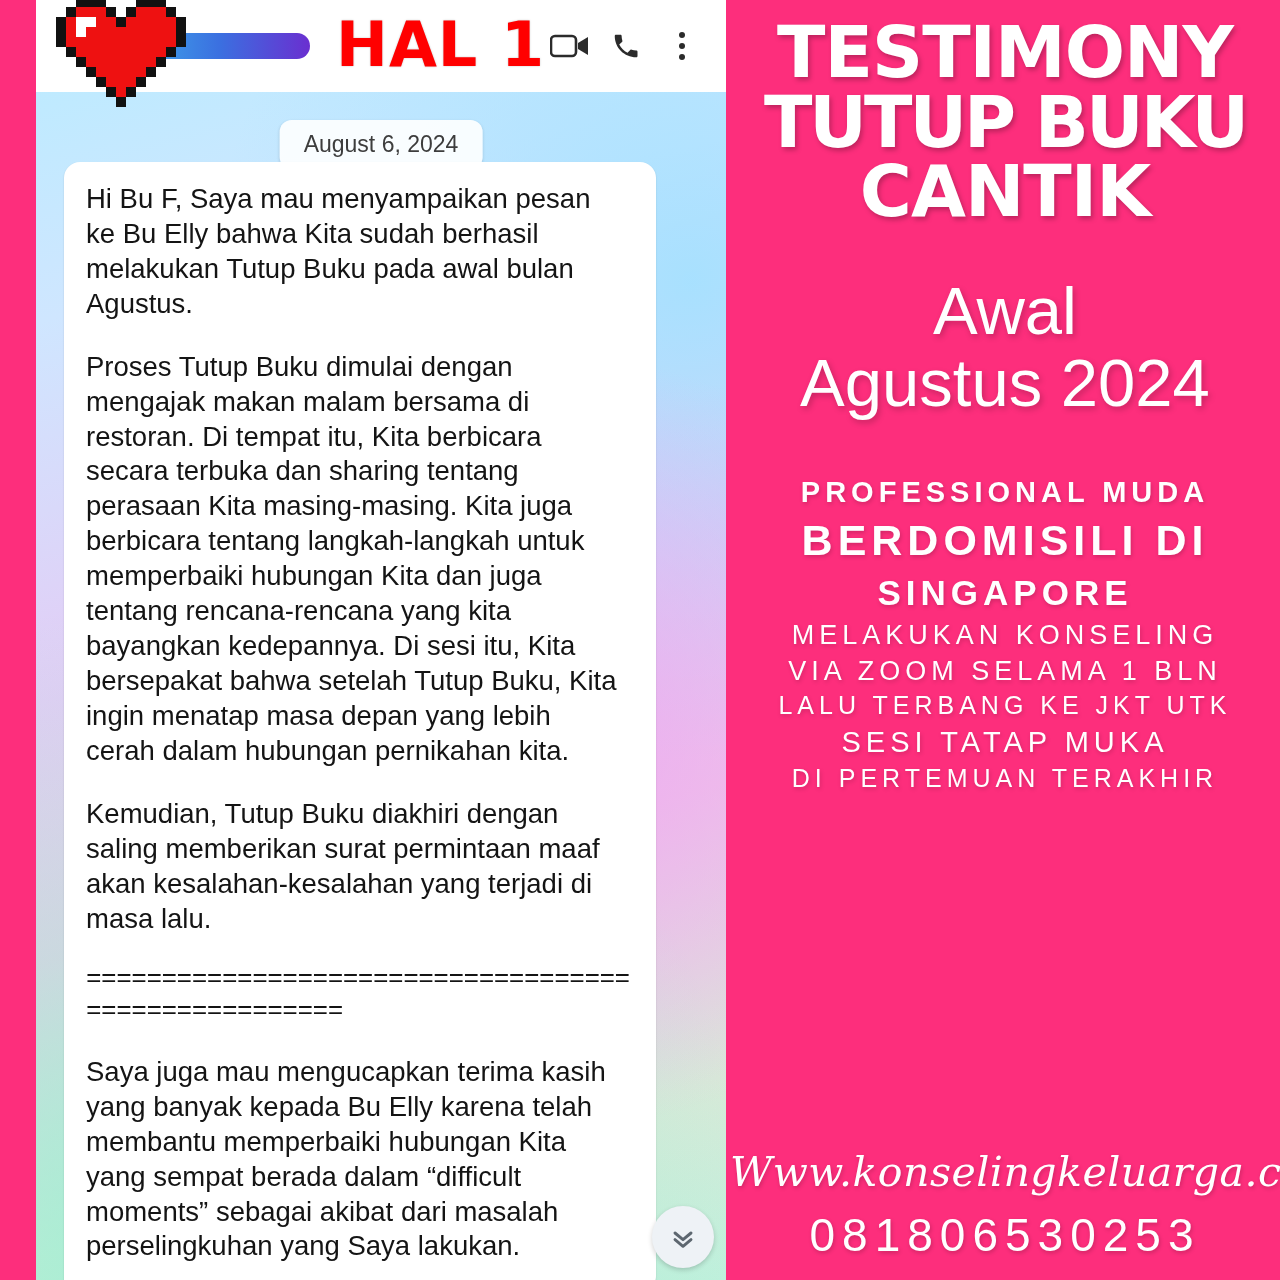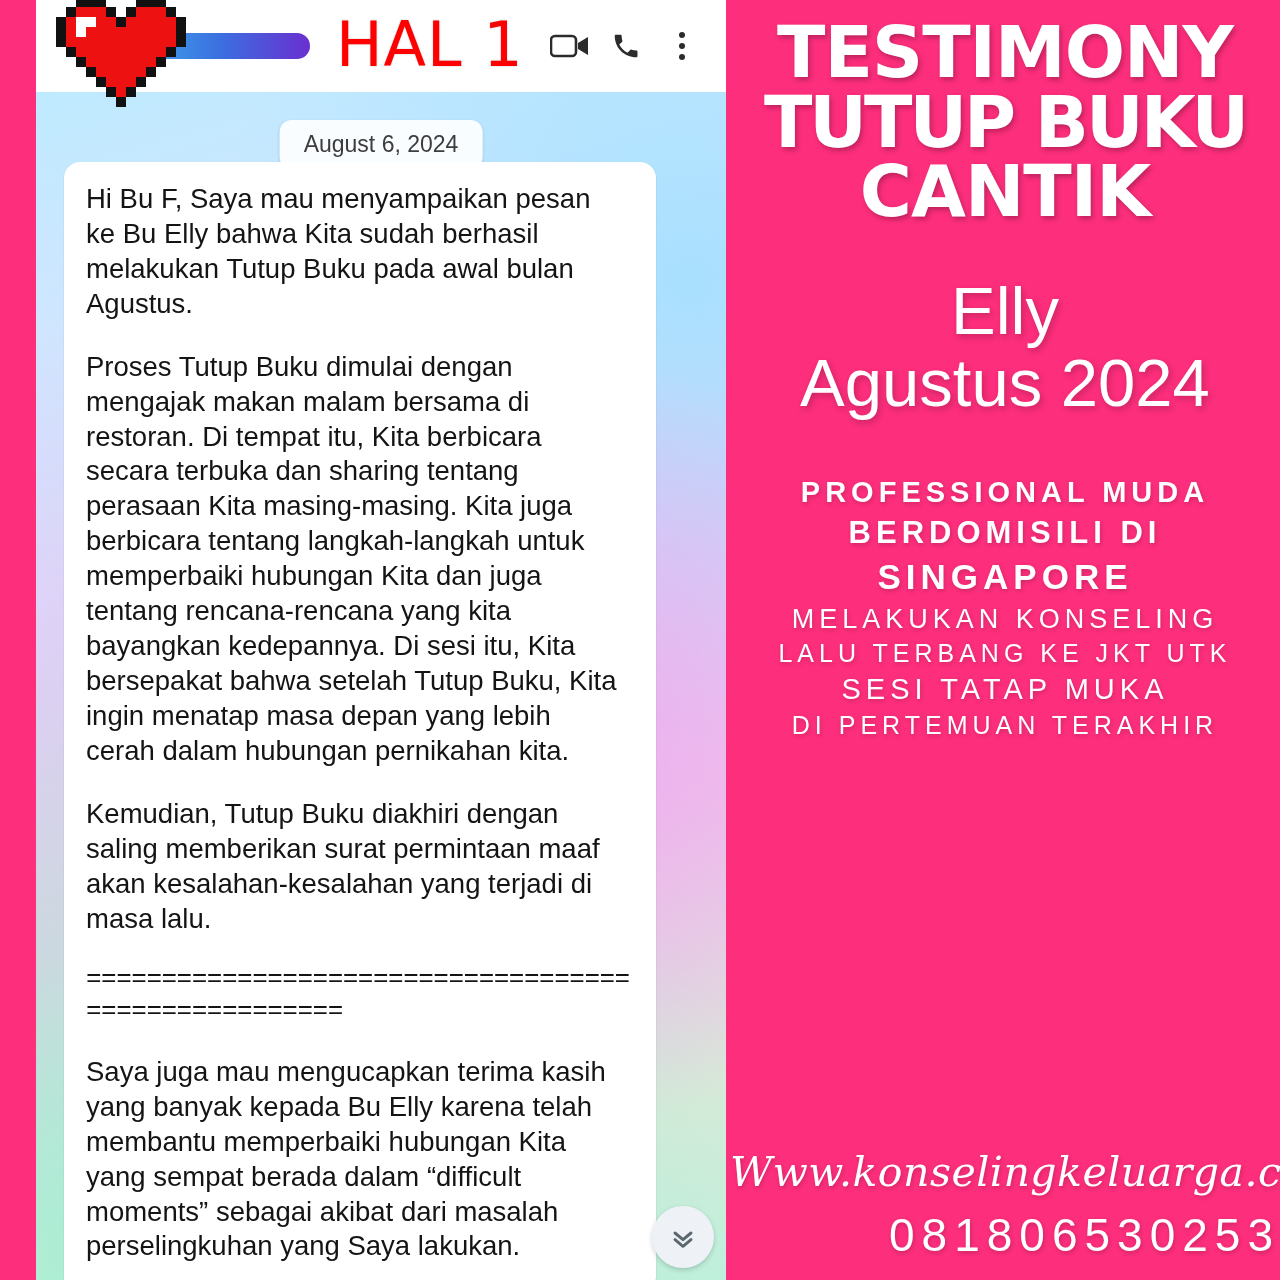--- a/index.html
+++ b/index.html
@@ -88,21 +88,21 @@
     width: 6px; height: 6px; border-radius: 50%;
     background: #2b2b2b; display: block;
   }
 
   
   .hal-label {
     position: absolute;
     left: 300px;
     top: 14px;
     font-size: 62px;
-    font-weight: normal;
+    font-weight: bold;
     color: #ff0000;
     letter-spacing: 1px;
     font-family: "DejaVu Sans", sans-serif;
     text-shadow: 0 0 2px rgba(0,0,0,0.25);
     line-height: 1;
     white-space: nowrap;
   }
 
   
   .pixel-heart {
@@ -202,21 +202,21 @@
   .promo-block {
     margin-top: 54px;
     font-family: "Liberation Sans", sans-serif;
   }
   .promo-block div {
     letter-spacing: 5px;
     line-height: 1.34;
     text-shadow: 1px 2px 4px rgba(0,0,0,0.18);
   }
   .pb-1 { font-size: 29px; font-weight: bold; }
-  .pb-2 { font-size: 31px; font-weight: bold; }
+  .pb-2 { font-size: 43px; font-weight: bold; }
   .pb-3 { font-size: 35px; font-weight: bold; }
   .pb-4 { font-size: 27px; }
   .pb-5 { font-size: 27px; }
   .pb-6 { font-size: 25px; text-align: center; }
   .pb-7 { font-size: 29px; }
   .pb-8 { font-size: 25px; }
 
   .promo-web {
     position: absolute;
     left: 0;
@@ -230,21 +230,20 @@
   }
   .promo-phone {
     position: absolute;
     left: 0;
     top: 1208px;
     width: 550px;
     font-family: "Liberation Sans", sans-serif;
     font-size: 46px;
     letter-spacing: 7px;
     text-shadow: 1px 2px 4px rgba(0,0,0,0.2);
-    text-align: right;
   }
 </style>
 </head>
 <body>
 
 <div class="page">
 
   <div class="chat-panel">
     <div class="chat-bg"></div>
 
@@ -336,29 +335,30 @@
   </div>
 
   <div class="promo">
     <div class="promo-title">
       <div>TESTIMONY</div>
       <div class="l2">TUTUP BUKU</div>
       <div>CANTIK</div>
     </div>
 
     <div class="promo-sub">
-      <div>Elly</div>
+      <div>Awal</div>
       <div>Agustus 2024</div>
     </div>
 
     <div class="promo-block">
       <div class="pb-1">PROFESSIONAL MUDA</div>
       <div class="pb-2">BERDOMISILI DI</div>
       <div class="pb-3">SINGAPORE</div>
       <div class="pb-4">MELAKUKAN KONSELING</div>
+      <div class="pb-5">VIA ZOOM SELAMA 1 BLN</div>
       <div class="pb-6">LALU TERBANG KE JKT UTK</div>
       <div class="pb-7">SESI TATAP MUKA</div>
       <div class="pb-8">DI PERTEMUAN TERAKHIR</div>
     </div>
 
     <div class="promo-web">Www.konselingkeluarga.com</div>
     <div class="promo-phone">081806530253</div>
   </div>
 
 </div>

